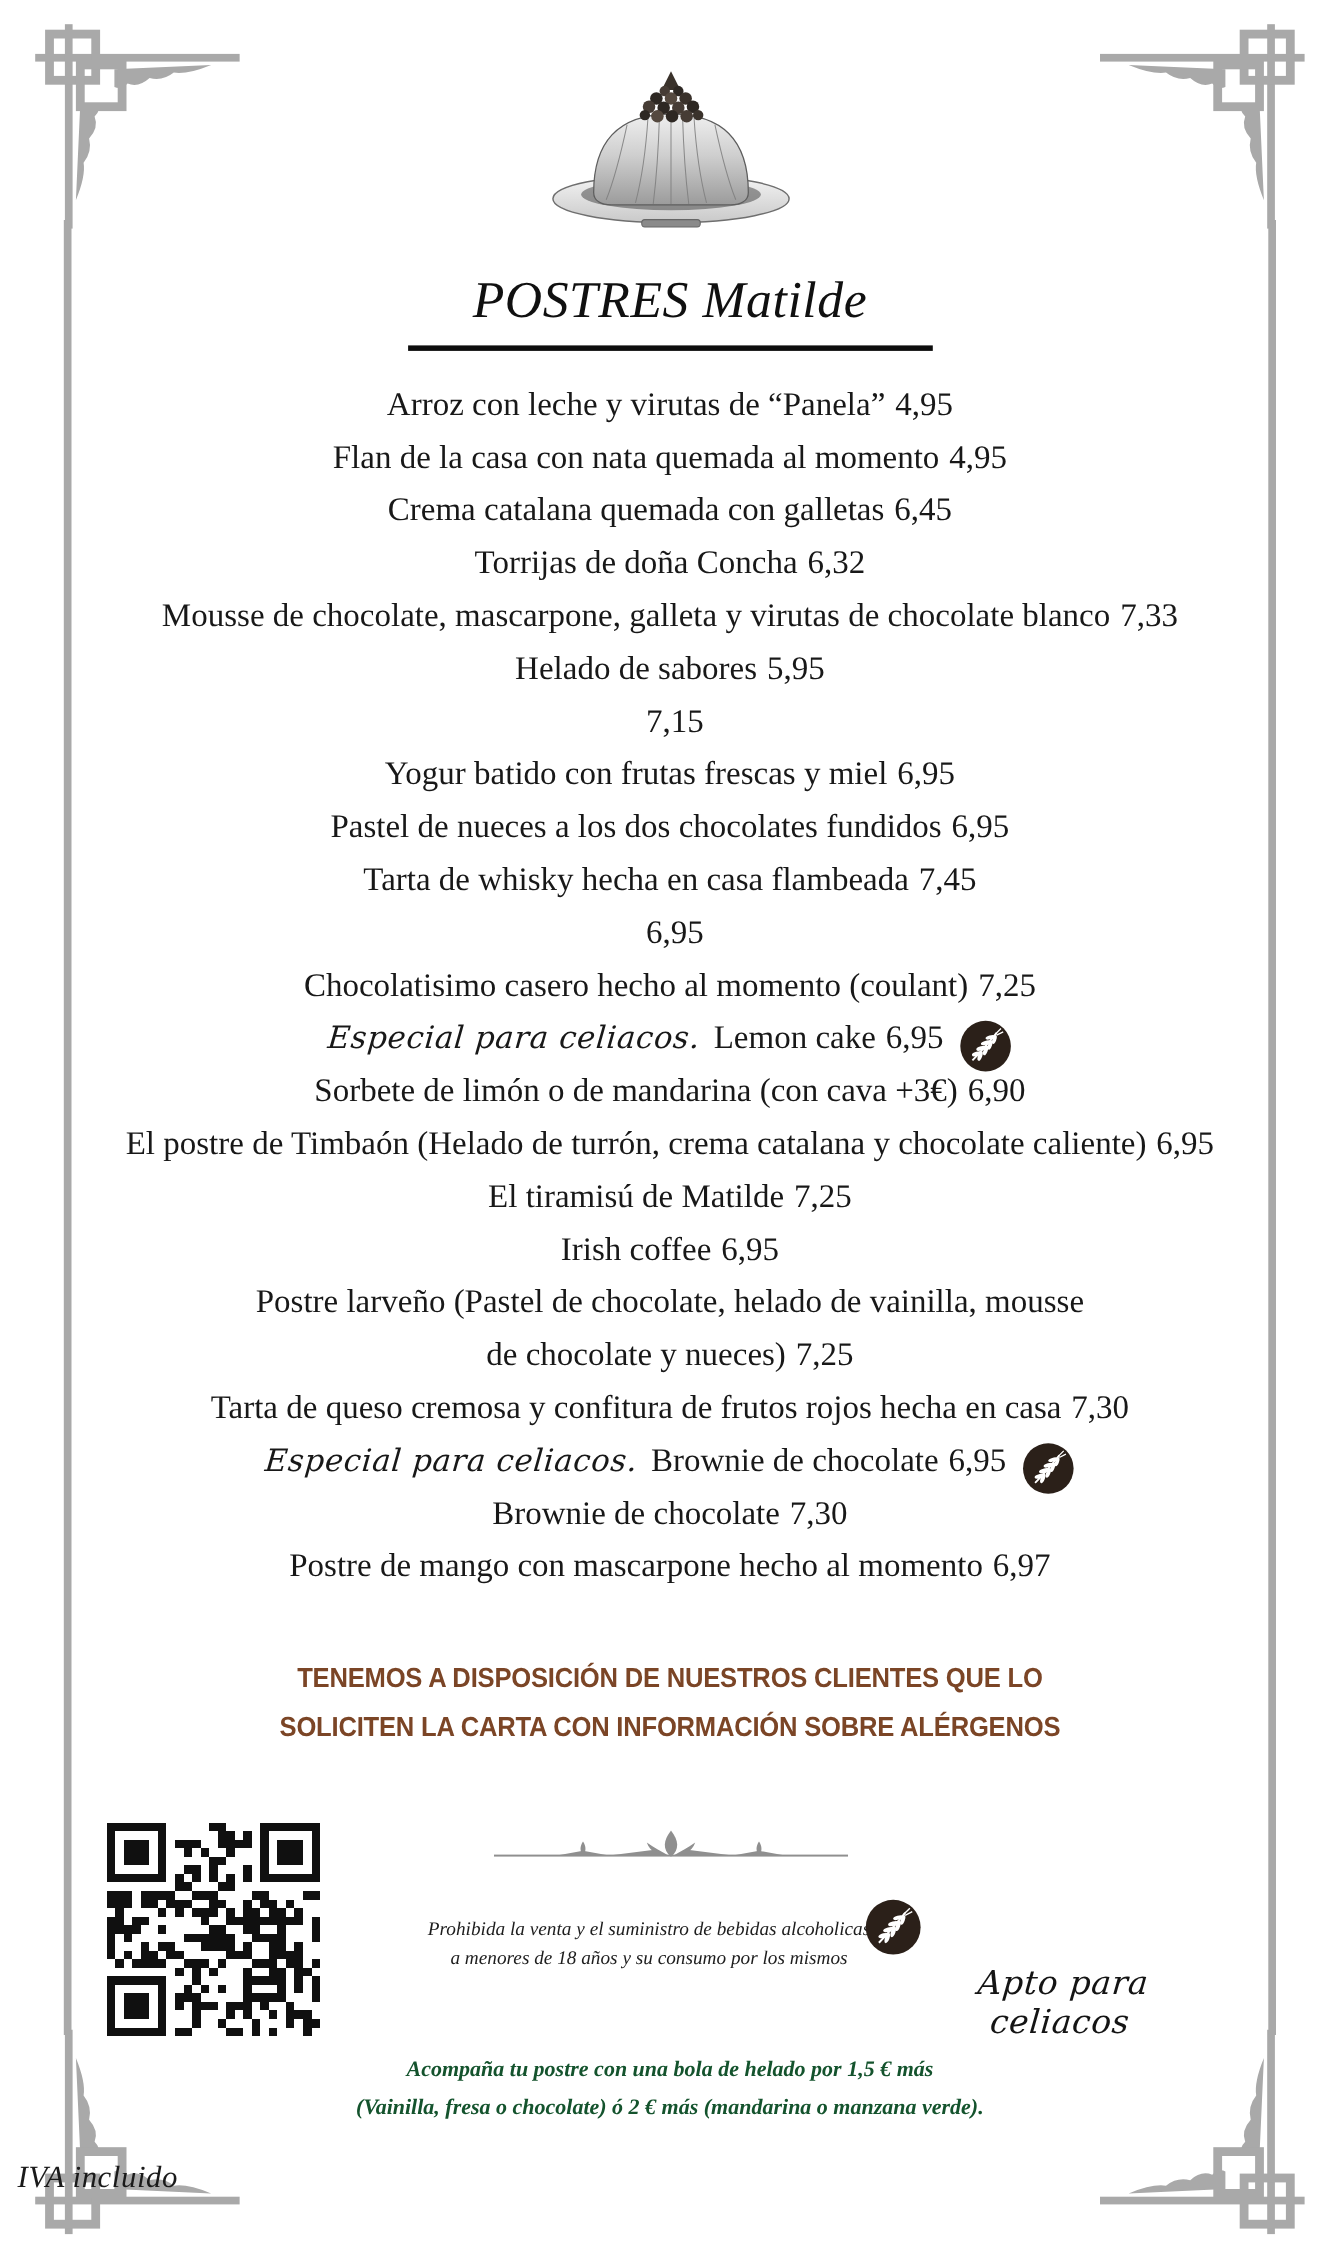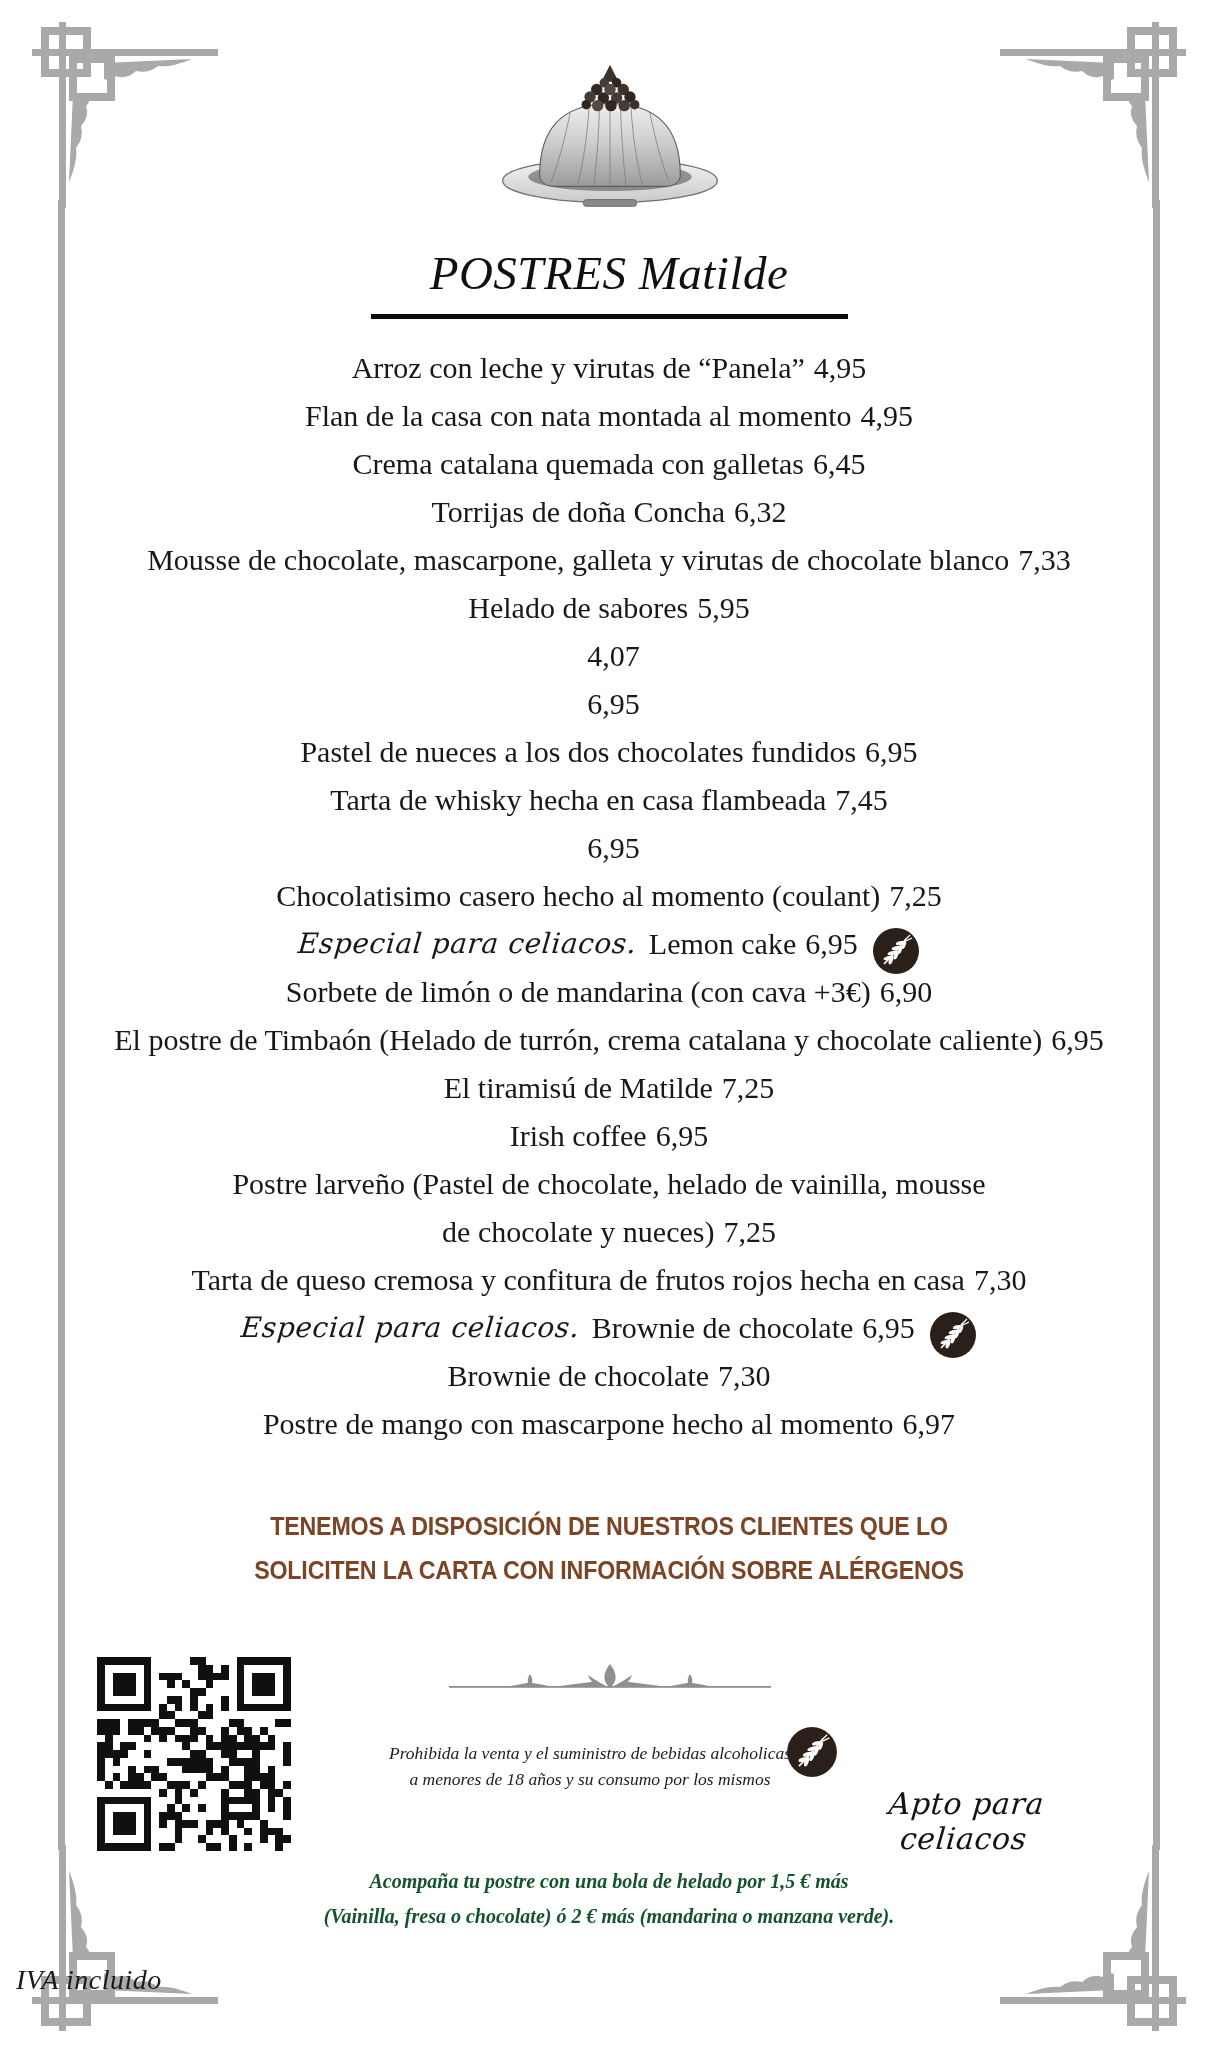--- a/index.html
+++ b/index.html
@@ -164,43 +164,44 @@
 
 <div class="abs title">POSTRES Matilde</div>
 <div class="abs title-rule"></div>
 
 <div class="abs menu">
   <div class="row">
       <span>Arroz con leche y virutas de “Panela”</span>
       <span class="pr">4,95</span>
     </div>
   <div class="row">
-      <span>Flan de la casa con nata montada al momento</span>
+      <span>Flan de la casa con nata quemada al momento</span>
       <span class="pr">4,95</span>
     </div>
   <div class="row">
       <span>Crema catalana quemada con galletas</span>
       <span class="pr">6,45</span>
     </div>
   <div class="row">
       <span>Torrijas de doña Concha</span>
       <span class="pr">6,32</span>
     </div>
   <div class="row">
       <span>Mousse de chocolate, mascarpone, galleta y virutas de chocolate blanco</span>
       <span class="pr">7,33</span>
     </div>
   <div class="row">
       <span>Helado de sabores</span>
       <span class="pr">5,95</span>
     </div>
   <div class="row">
-      <span class="pr">4,07</span>
-    </div>
-  <div class="row">
+      <span class="pr">7,15</span>
+    </div>
+  <div class="row">
+      <span>Yogur batido con frutas frescas y miel</span>
       <span class="pr">6,95</span>
     </div>
   <div class="row">
       <span>Pastel de nueces a los dos chocolates fundidos</span>
       <span class="pr">6,95</span>
     </div>
   <div class="row">
       <span>Tarta de whisky hecha en casa flambeada</span>
       <span class="pr">7,45</span>
     </div>

